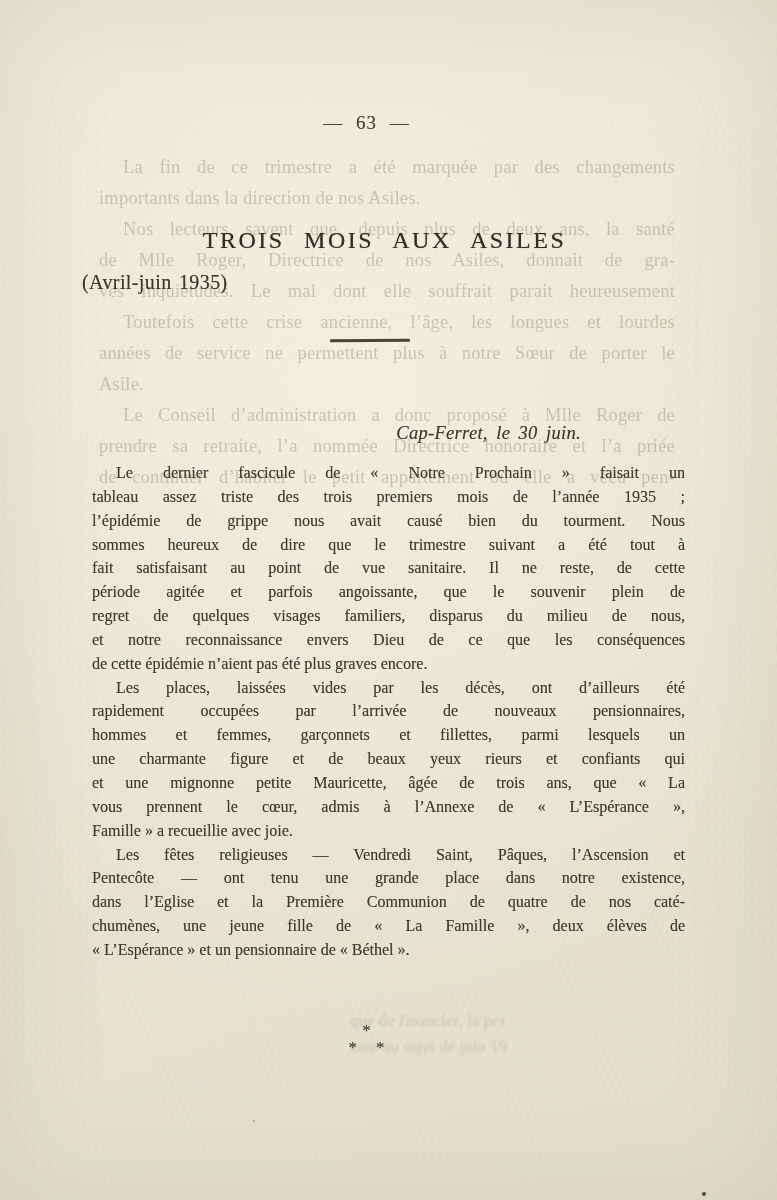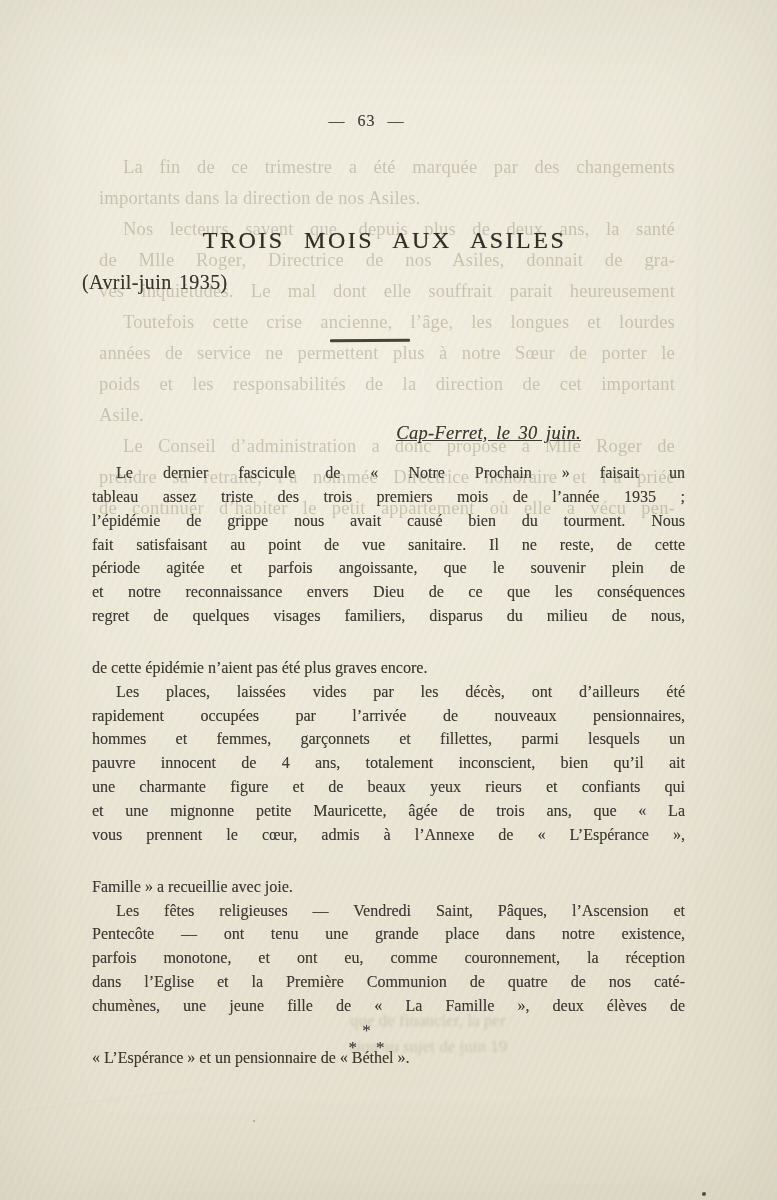--- a/index.html
+++ b/index.html
@@ -55,21 +55,21 @@
     pointer-events: none;
     margin-left: 44px;
   }
 
   
   .content { position: absolute; left: 92px; top: 0; width: 593px; height: 1200px; }
 
   .pageno {
     position: absolute; top: 112px; left: 0; right: 0;
     text-align: center; transform: translateX(-22px);
-    font-size: 16px; letter-spacing: 1px; word-spacing: 7px;
+    font-size: 19px; letter-spacing: 1px; word-spacing: 7px;
     color: #46423a;
     text-shadow: 0 0 0.6px rgba(70,66,58,0.5);
   }
 
   .title {
     position: absolute; top: 227px; left: 0; right: 0; margin: 0;
     text-align: center; transform: translateX(-4px);
     font-size: 24px; font-weight: normal;
     letter-spacing: 2.5px; word-spacing: 11px;
     color: #322e27;
@@ -89,31 +89,30 @@
     background: #474339; transform: rotate(-0.4deg);
     border-radius: 1px;
   }
 
   .dateline {
     position: absolute; top: 423px; right: 104px;
     font-style: italic;
     font-size: 18.5px; letter-spacing: 0.3px; word-spacing: 3.5px;
     color: #3d3931;
     text-shadow: 0 0 0.6px rgba(61,57,49,0.5);
-    text-decoration: underline;
   }
 
   .bodytext {
     position: absolute; top: 461px; left: 0; width: 593px;
     font-size: 16px; line-height: 23.85px;
     color: #3d3931;
     text-shadow: 0.2px 0.2px 0.4px rgba(61,57,49,0.42);
   }
   .bodytext .line { text-align: justify; text-align-last: justify; }
-  .bodytext .line.last { text-align-last: left; margin-top: 28px; }
+  .bodytext .line.last { text-align-last: left; }
   .bodytext .line.indent { text-indent: 24px; }
 
   .asterism {
     position: absolute; top: 1022px; left: 0; right: 0;
     transform: translateX(-22px);
     text-align: center;
     color: #45413a;
     text-shadow: 0 0 0.5px rgba(69,65,58,0.5);
   }
   .asterism .ast { font-size: 17px; line-height: 12px; display: inline-block; }
@@ -141,21 +140,20 @@
   <div class="crease-bottom"></div>
 
   <div class="ghost-upper">
       <div class="gline indent">La fin de ce trimestre a été marquée par des changements</div>
       <div class="gline short">importants dans la direction de nos Asiles.</div>
       <div class="gline indent">Nos lecteurs savent que, depuis plus de deux ans, la santé</div>
       <div class="gline">de Mlle Roger, Directrice de nos Asiles, donnait de gra-</div>
       <div class="gline">ves inquiétudes. Le mal dont elle souffrait parait heureusement</div>
       <div class="gline indent">Toutefois cette crise ancienne, l’âge, les longues et lourdes</div>
       <div class="gline">années de service ne permettent plus à notre Sœur de porter le</div>
-      <div class="gline">poids et les responsabilités de la direction de cet important</div>
       <div class="gline short">Asile.</div>
       <div class="gline indent">Le Conseil d’administration a donc proposé à Mlle Roger de</div>
       <div class="gline">prendre sa retraite, l’a nommée Directrice honoraire et l’a priée</div>
       <div class="gline">de continuer d’habiter le petit appartement où elle a vécu pen-</div>
     </div>
   <div class="ghost-lower">
       <div class="gline">que de financier, la per</div>
       <div class="gline">sion au sujet de juin 19</div>
     </div>
 
@@ -169,40 +167,39 @@
 
     <div class="rule"></div>
 
     <div class="dateline">Cap-Ferret, le 30 juin.</div>
 
     <div class="bodytext">
         <div class="paragraph">
           <div class="line indent">Le dernier fascicule de « Notre Prochain » faisait un</div>
           <div class="line">tableau assez triste des trois premiers mois de l’année 1935 ;</div>
           <div class="line">l’épidémie de grippe nous avait causé bien du tourment. Nous</div>
+          <div class="line">sommes heureux de dire que le trimestre suivant a été tout à</div>
           <div class="line">fait satisfaisant au point de vue sanitaire. Il ne reste, de cette</div>
           <div class="line">période agitée et parfois angoissante, que le souvenir plein de</div>
+          <div class="line">regret de quelques visages familiers, disparus du milieu de nous,</div>
           <div class="line">et notre reconnaissance envers Dieu de ce que les conséquences</div>
-          <div class="line">regret de quelques visages familiers, disparus du milieu de nous,</div>
           <div class="line last">de cette épidémie n’aient pas été plus graves encore.</div>
         </div>
         <div class="paragraph">
           <div class="line indent">Les places, laissées vides par les décès, ont d’ailleurs été</div>
           <div class="line">rapidement occupées par l’arrivée de nouveaux pensionnaires,</div>
           <div class="line">hommes et femmes, garçonnets et fillettes, parmi lesquels un</div>
-          <div class="line">pauvre innocent de 4 ans, totalement inconscient, bien qu’il ait</div>
           <div class="line">une charmante figure et de beaux yeux rieurs et confiants qui</div>
           <div class="line">et une mignonne petite Mauricette, âgée de trois ans, que « La</div>
           <div class="line">vous prennent le cœur, admis à l’Annexe de « L’Espérance »,</div>
           <div class="line last">Famille » a recueillie avec joie.</div>
         </div>
         <div class="paragraph">
           <div class="line indent">Les fêtes religieuses — Vendredi Saint, Pâques, l’Ascension et</div>
           <div class="line">Pentecôte — ont tenu une grande place dans notre existence,</div>
-          <div class="line">parfois monotone, et ont eu, comme couronnement, la réception</div>
           <div class="line">dans l’Eglise et la Première Communion de quatre de nos caté-</div>
           <div class="line">chumènes, une jeune fille de « La Famille », deux élèves de</div>
           <div class="line last">« L’Espérance » et un pensionnaire de « Béthel ».</div>
         </div>
       </div>
 
     <div class="asterism">
       <span class="ast">*</span>
       <span class="ast-row">
         <span class="ast">*</span>

